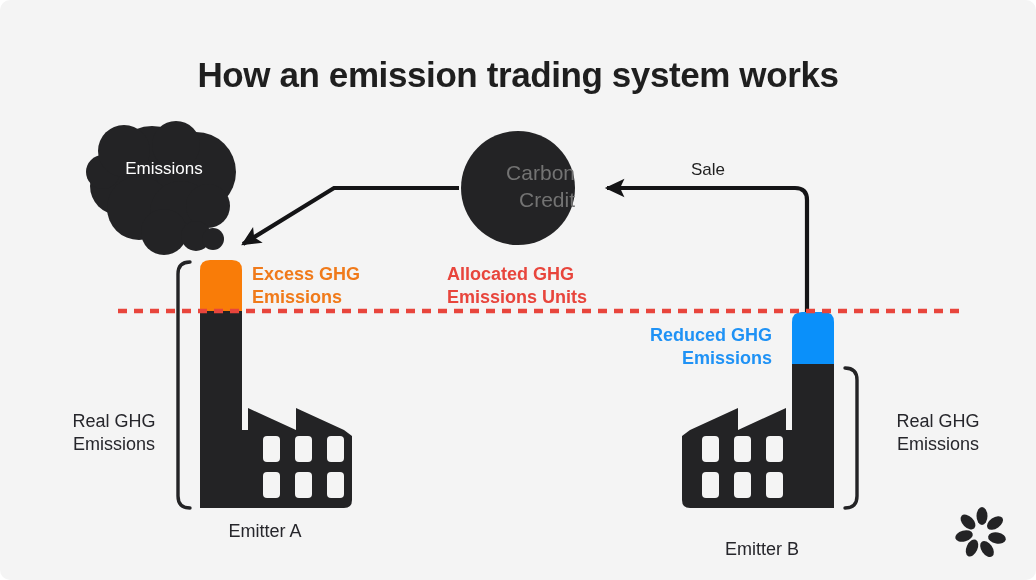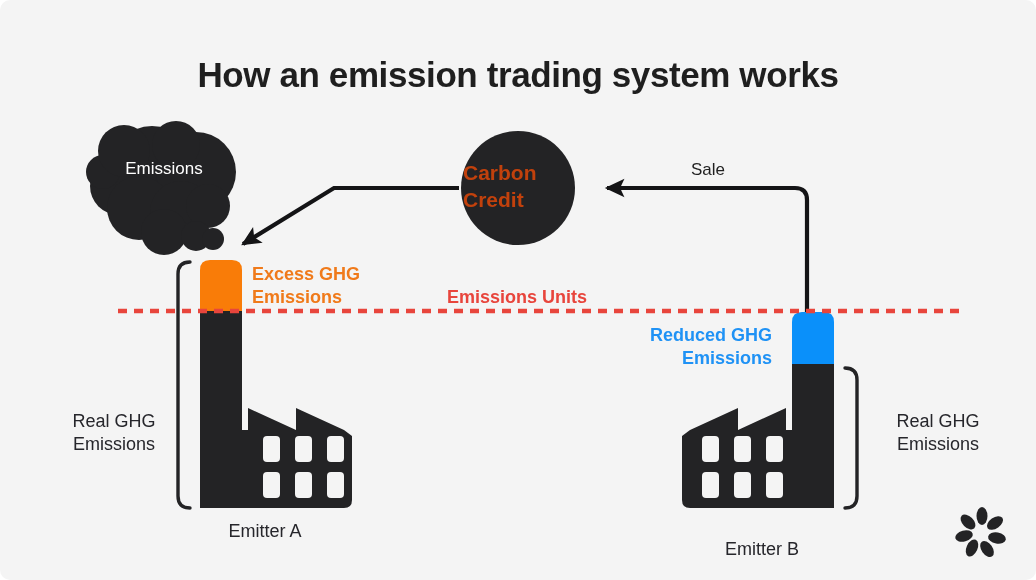--- a/index.html
+++ b/index.html
@@ -15,22 +15,22 @@
   .lbl{position:absolute;white-space:pre;line-height:1.16;}
   #title{
     left:0;top:55px;width:1036px;text-align:center;
     font-size:35px;font-weight:700;color:#1f1f1f;letter-spacing:-0.4px;
   }
   #purchase-label{
     left:96px;top:159px;width:136px;text-align:center;
     font-size:17px;color:#ffffff;font-weight:400;
   }
   #carbon-credit-label{
-    left:463px;top:160px;width:112px;text-align:left;
-    font-size:21px;font-weight:700;color:#c2410c;line-height:1.28;
+    left:463px;top:160px;width:112px;text-align:right;
+    font-size:21px;font-weight:400;color:#737373;line-height:1.28;
   }
   #sale-label{
     left:646px;top:160px;width:124px;text-align:center;
     font-size:17px;color:#1f1f1f;
   }
   #excess-label{
     left:252px;top:263px;width:190px;text-align:left;
     font-size:18px;font-weight:700;color:#f07a1a;line-height:1.3;
   }
   #allocated-label{
@@ -170,21 +170,21 @@
   <div class="lbl" id="title">How an emission trading system works</div>
 
   <div class="lbl" id="purchase-label">Emissions</div>
 
   <div class="lbl" id="carbon-credit-label"><span>Carbon</span><br><span>Credit</span></div>
 
   <div class="lbl" id="sale-label">Sale</div>
 
   <div class="lbl" id="excess-label"><span>Excess GHG</span><br><span>Emissions</span></div>
 
-  <div class="lbl" id="allocated-label"><br><span>Emissions Units</span></div>
+  <div class="lbl" id="allocated-label"><span>Allocated GHG</span><br><span>Emissions Units</span></div>
 
   <div class="lbl" id="reduced-label"><span>Reduced GHG</span><br><span>Emissions</span></div>
 
   <div class="lbl" id="real-a-label"><span>Real GHG</span><br><span>Emissions</span></div>
 
   <div class="lbl" id="real-b-label"><span>Real GHG</span><br><span>Emissions</span></div>
 
   <div class="lbl" id="emitter-a-label">Emitter A</div>
 
   <div class="lbl" id="emitter-b-label">Emitter B</div>

